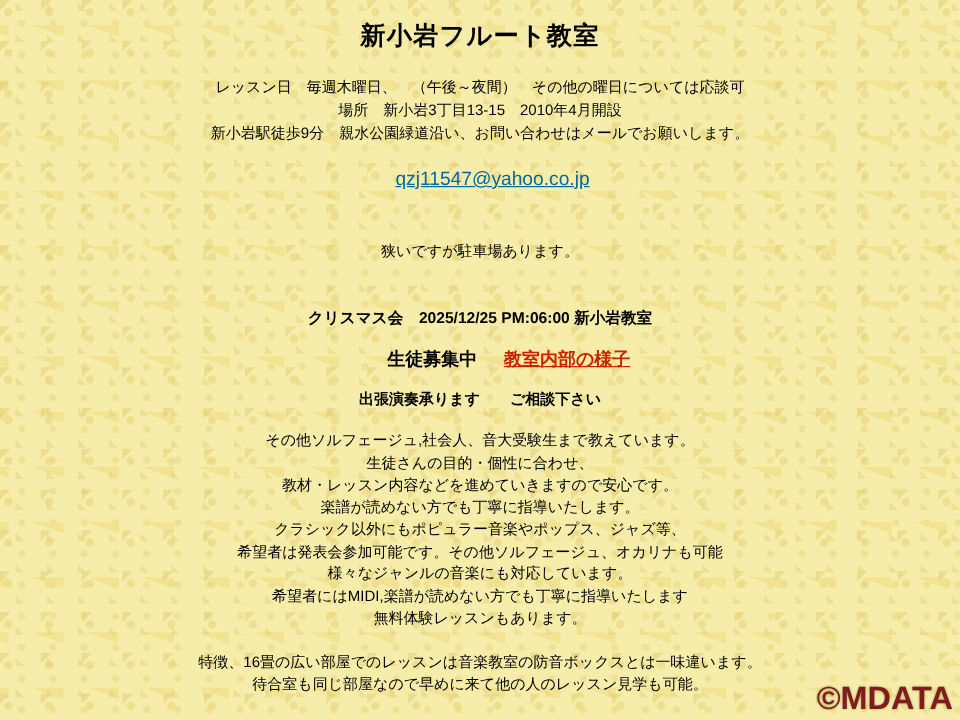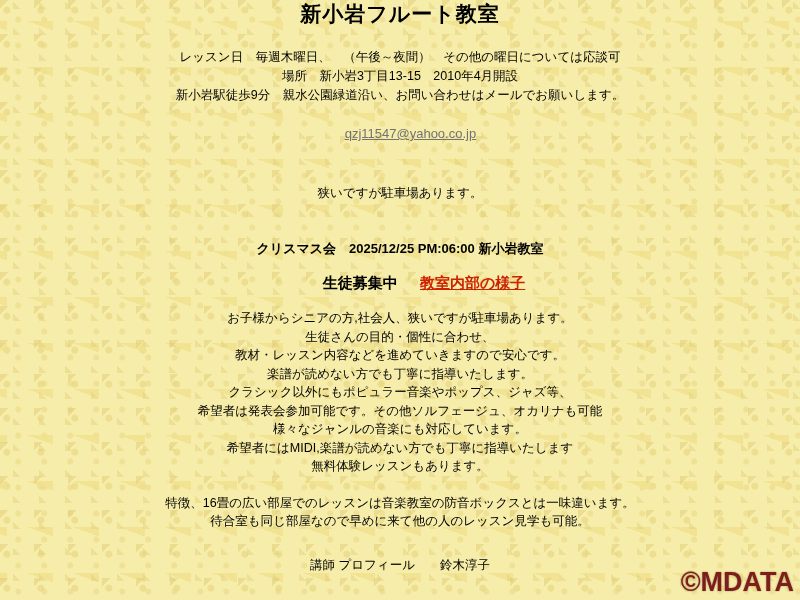--- a/index.html
+++ b/index.html
@@ -32,35 +32,35 @@
   #content {
     position: relative;
     z-index: 1;
     width: 800px;
     text-align: center;
     color: #000000;
   }
   .title {
     font-size: 21px;
     font-weight: bold;
-    padding-top: 0;
+    padding-top: 16px;
     letter-spacing: 1px;
   }
   .info {
     font-size: 12.5px;
     line-height: 19px;
     margin-top: 20px;
   }
   .info .line {
     white-space: pre;
   }
   a.mail {
-    color: #737373;
+    color: #0369a1;
     text-decoration: underline;
-    font-size: 13px;
+    font-size: 16px;
   }
   .parking {
     font-size: 12.5px;
     margin-top: 22px;
   }
   .xmas {
     font-size: 13px;
     font-weight: bold;
     margin-top: 38px;
   }
@@ -130,23 +130,24 @@
 
   <div class="parking">狭いですが駐車場あります。</div>
 
   <div class="xmas">クリスマス会　2025/12/25 PM:06:00 新小岩教室</div>
 
   <div class="recruit">
     <span>生徒募集中</span>
     <a class="inside-link" href="#">教室内部の様子</a>
   </div>
 
+  <div class="dispatch">出張演奏承ります　　ご相談下さい</div>
 
   <div class="body-block">
-    <div>お子様からシニアの方,社会人、狭いですが駐車場あります。</div>
+    <div>その他ソルフェージュ,社会人、音大受験生まで教えています。</div>
     <div>生徒さんの目的・個性に合わせ、</div>
     <div>教材・レッスン内容などを進めていきますので安心です。</div>
     <div>楽譜が読めない方でも丁寧に指導いたします。</div>
     <div>クラシック以外にもポピュラー音楽やポップス、ジャズ等、</div>
     <div>希望者は発表会参加可能です。その他ソルフェージュ、オカリナも可能</div>
     <div>様々なジャンルの音楽にも対応しています。</div>
     <div>希望者にはMIDI,楽譜が読めない方でも丁寧に指導いたします</div>
     <div>無料体験レッスンもあります。</div>
   </div>
 

